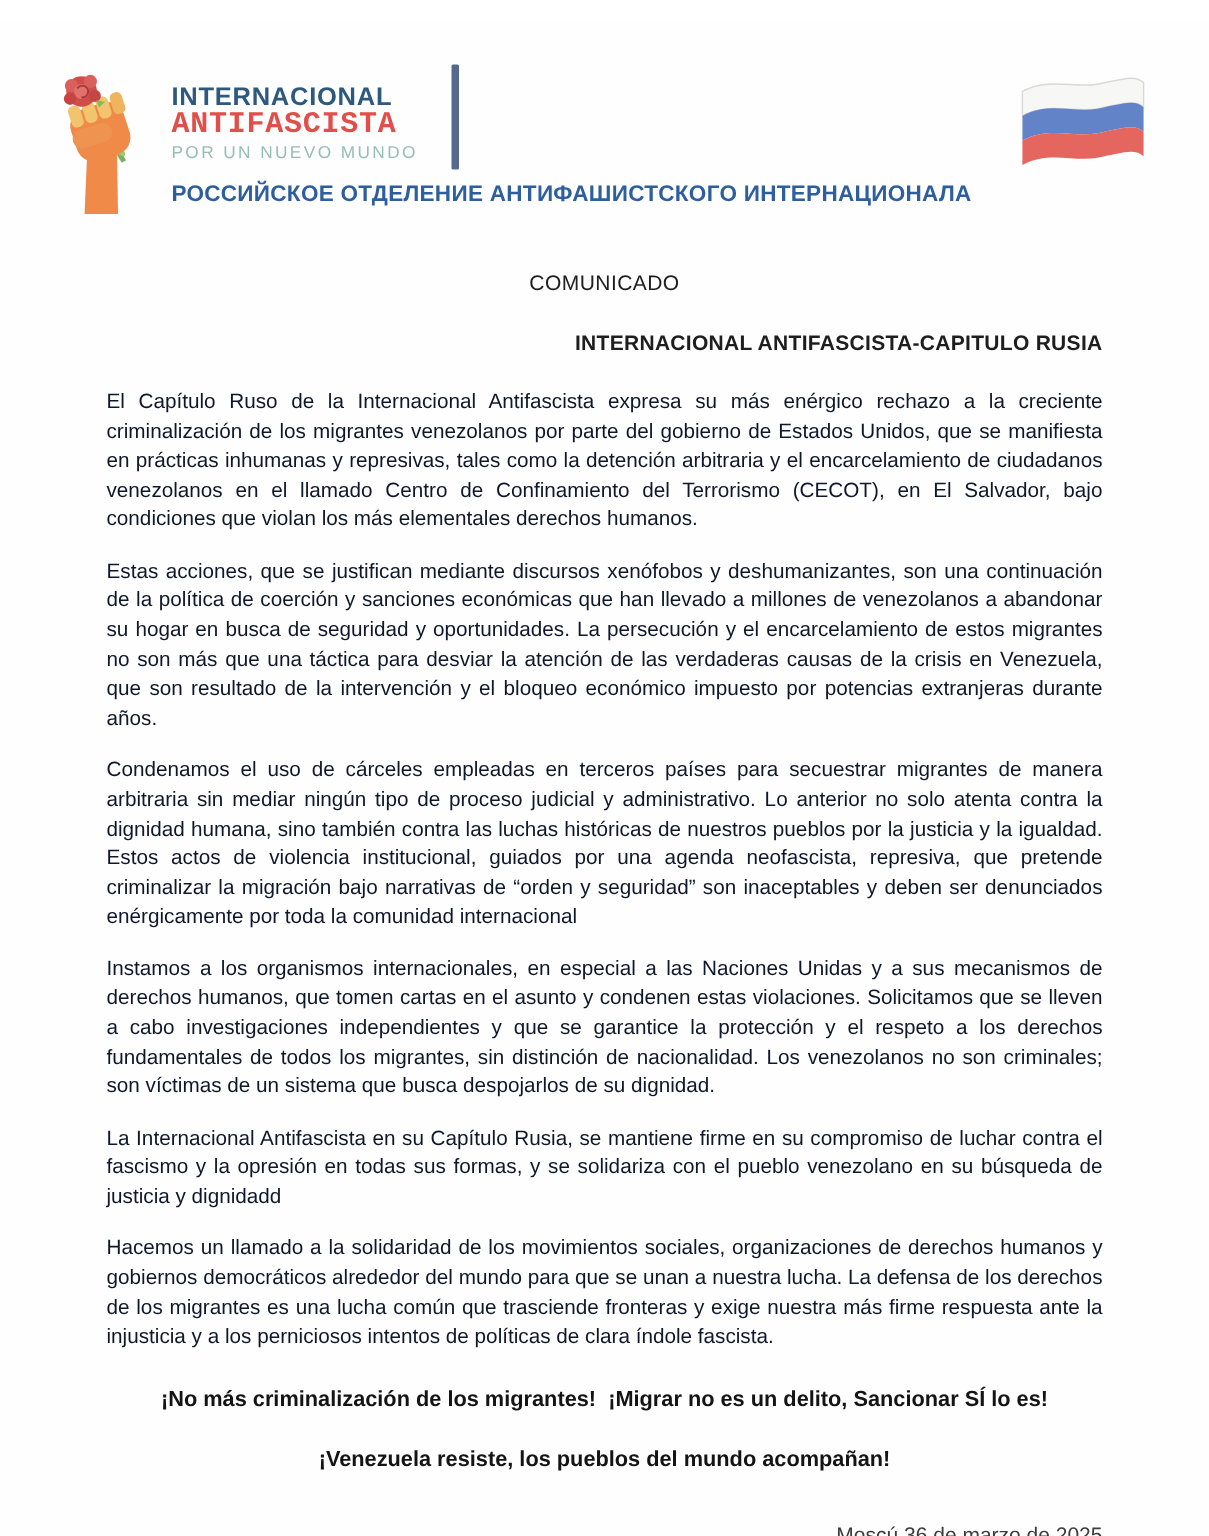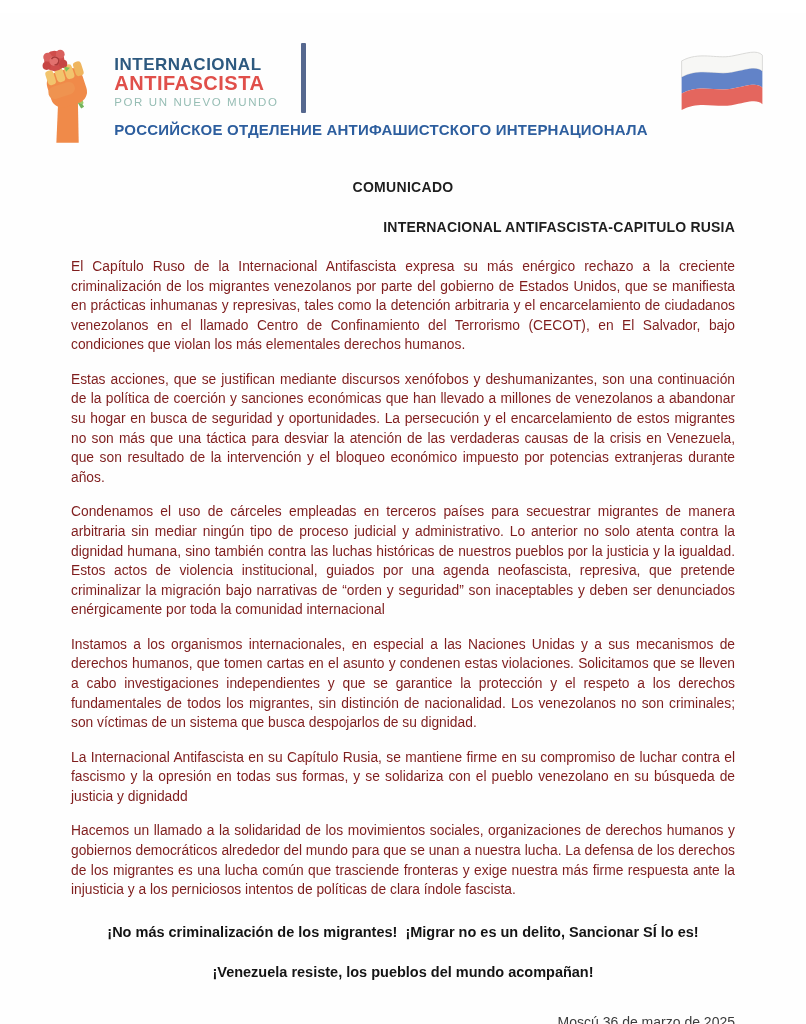--- a/index.html
+++ b/index.html
@@ -11,31 +11,31 @@
   
   .header {
     display:flex; justify-content:center; align-items:flex-start;
     padding-top:30px; gap:10px;
   }
   .fist-wrap { flex:0 0 auto; margin-top:2px; }
   .header-mid { display:flex; flex-direction:column; }
   .header-top { display:flex; align-items:center; }
   .wordmark { display:flex; flex-direction:column; line-height:1.05; padding-top:8px; }
   .wm-line1 { font-weight:bold; font-size:17px; letter-spacing:0.5px; color:#2d597f; }
-  .wm-line2 { font-weight:bold; font-size:20px; letter-spacing:0.5px; color:#e04f4a; }
+  .wm-line2 { font-weight:bold; font-size:20px; letter-spacing:0.5px; color:#e04f4a;font-family:Liberation Mono, monospace; }
   .wm-line3 { font-size:11.5px; letter-spacing:1.6px; color:#96bdb4; margin-top:2px; }
   .vdivider { width:5px; height:70px; background:#56688f; margin:0 16px 0 22px; border-radius:1px; }
   .chapter { font-weight:bold; font-size:31px; letter-spacing:0.5px; color:#3e6b99; white-space:nowrap; }
   .ru-line { font-weight:bold; font-size:15px; letter-spacing:0.2px; color:#2d5e9e; margin-top:8px; white-space:nowrap; }
   .flag-wrap { flex:0 0 auto; margin-left:14px; margin-top:0; }
   
   .doc { width:664px; margin:28px auto 0 auto; }
-  .doc-title { text-align:center; font-weight:bold; font-size:14px; color:#1e1e1e; margin:0 0 24px 0; letter-spacing:0.3px; }
+  .doc-title { text-align:center; font-weight:normal; font-size:14px; color:#1e1e1e; margin:0 0 24px 0; letter-spacing:0.3px; }
   .doc-subtitle { text-align:right; font-weight:bold; font-size:14px; color:#1e1e1e; margin:0 0 22px 0; letter-spacing:0.2px; }
-  .doc p { text-align:justify; font-size:13.8px; line-height:1.42; margin:0 0 15px 0; color:#7f1d1d; }
+  .doc p { text-align:justify; font-size:13.8px; line-height:1.42; margin:0 0 15px 0; color:#0f172a; }
   .slogan { text-align:center; font-weight:bold; font-size:14.5px; color:#141414; margin:24px 0 0 0; white-space:pre-wrap; }
   .dateline { text-align:right; font-size:14px; color:#3c3c3c; margin-top:34px; }
 </style>
 </head>
 <body>
 
 <div class="page">
 
   <div class="header">
 

